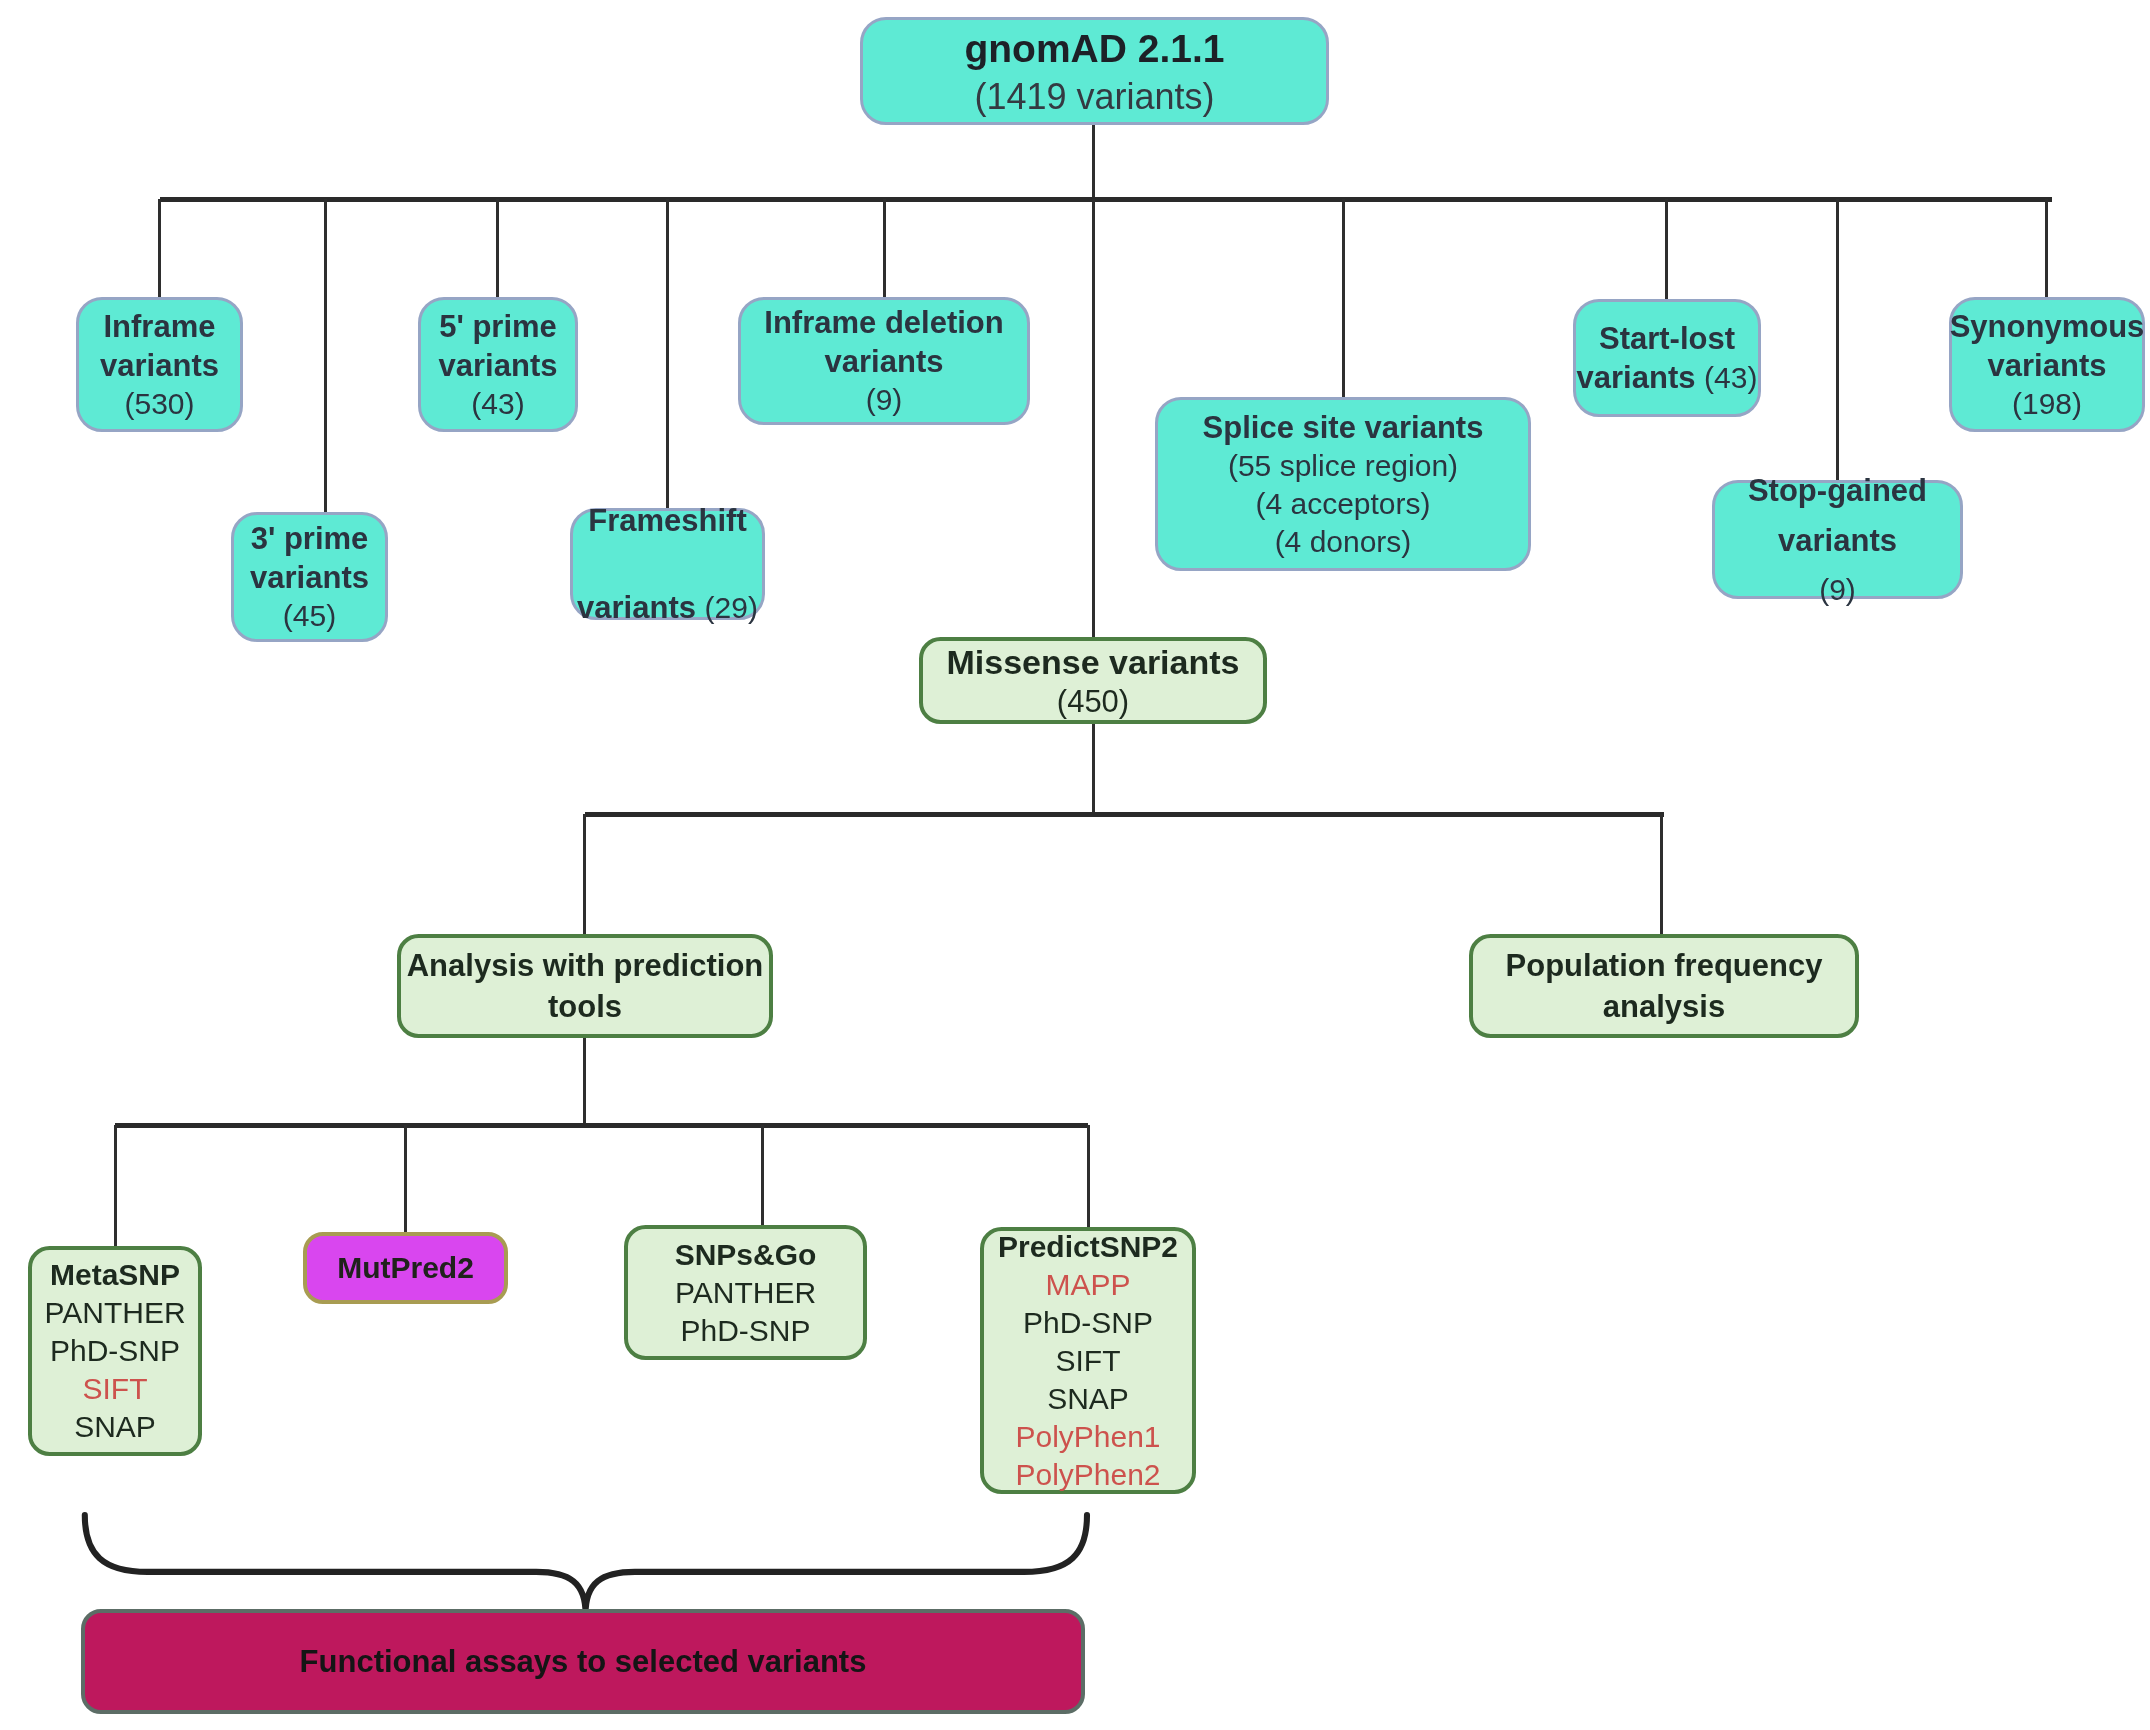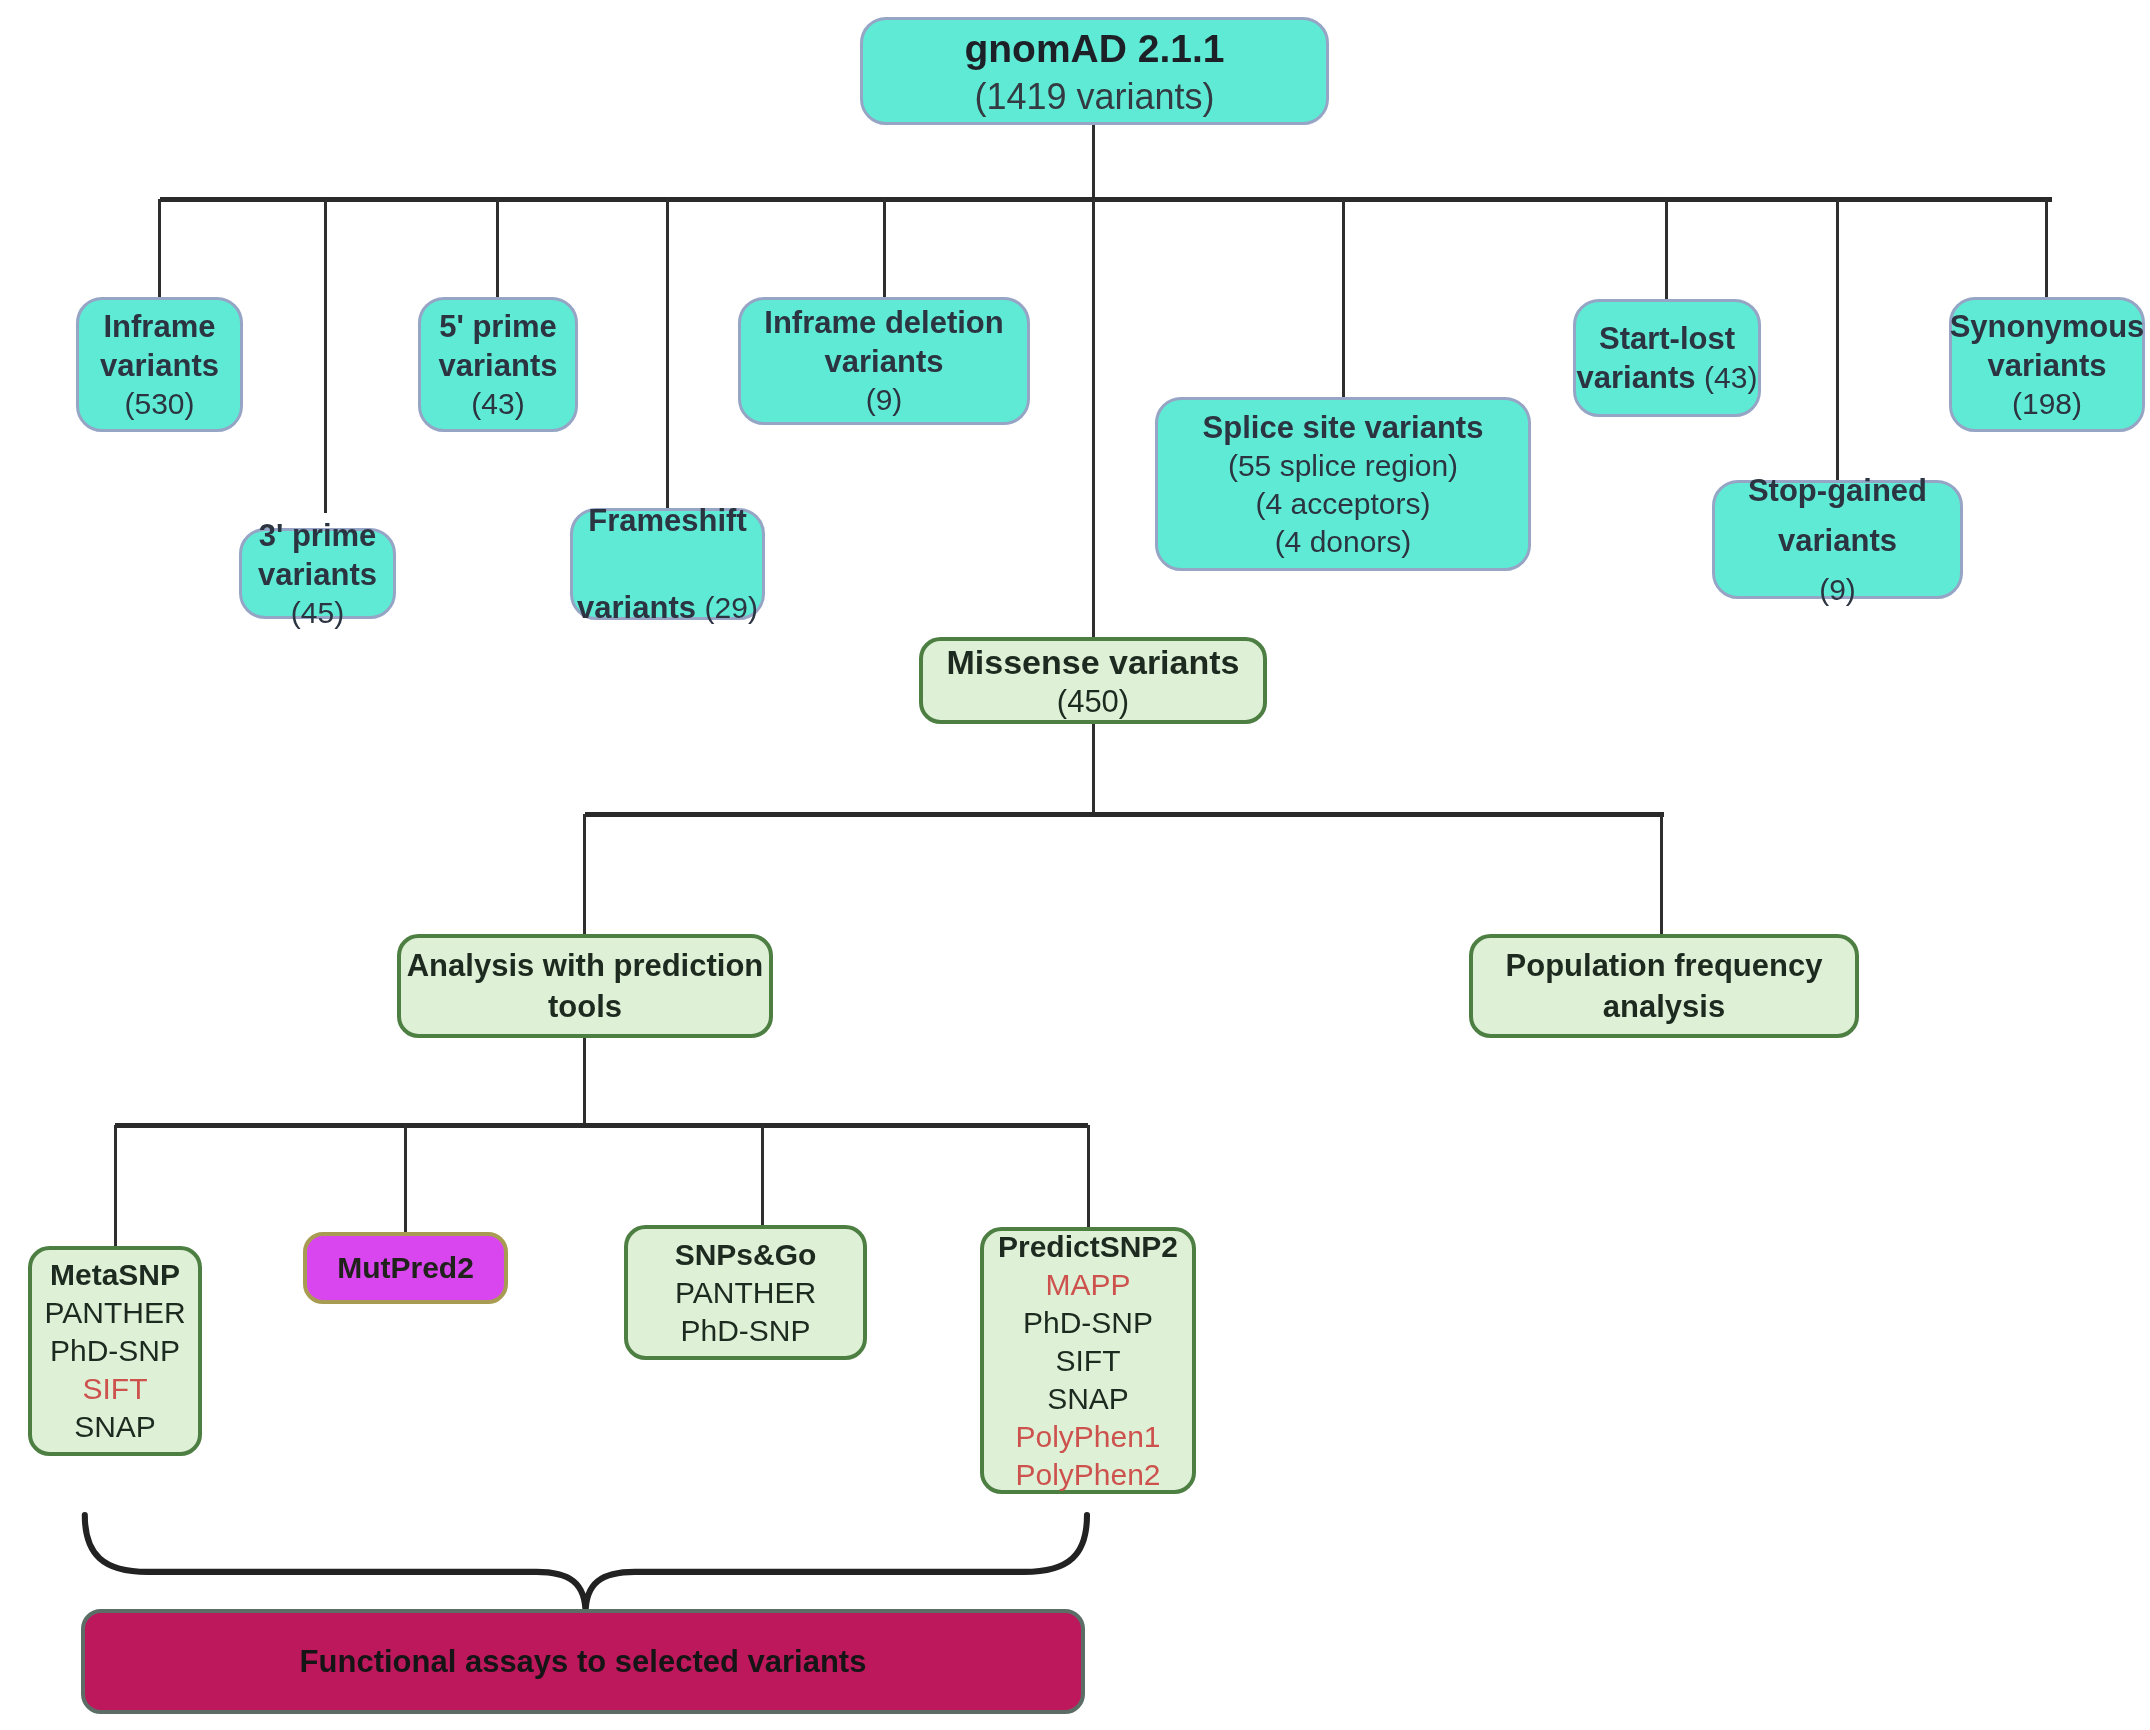--- a/index.html
+++ b/index.html
@@ -77,21 +77,21 @@
     <div class="t-root-1">gnomAD 2.1.1</div>
     <div class="t-root-2">(1419 variants)</div>
   </div>
 
   <div class="node blue" style="left:76px; top:297px; width:167px; height:135px;">
     <div class="t-box b">Inframe</div>
     <div class="t-box b">variants</div>
     <div class="t-sub">(530)</div>
   </div>
 
-  <div class="node blue" style="left:239px; top:512px; width:157px; height:91px;margin-top:16px;">
+  <div class="node blue" style="left:231px; top:512px; width:157px; height:130px;">
     <div class="t-box b">3' prime</div>
     <div class="t-box b">variants</div>
     <div class="t-sub">(45)</div>
   </div>
 
   <div class="node blue" style="left:418px; top:297px; width:160px; height:135px;">
     <div class="t-box b">5' prime</div>
     <div class="t-box b">variants</div>
     <div class="t-sub">(43)</div>
   </div>

